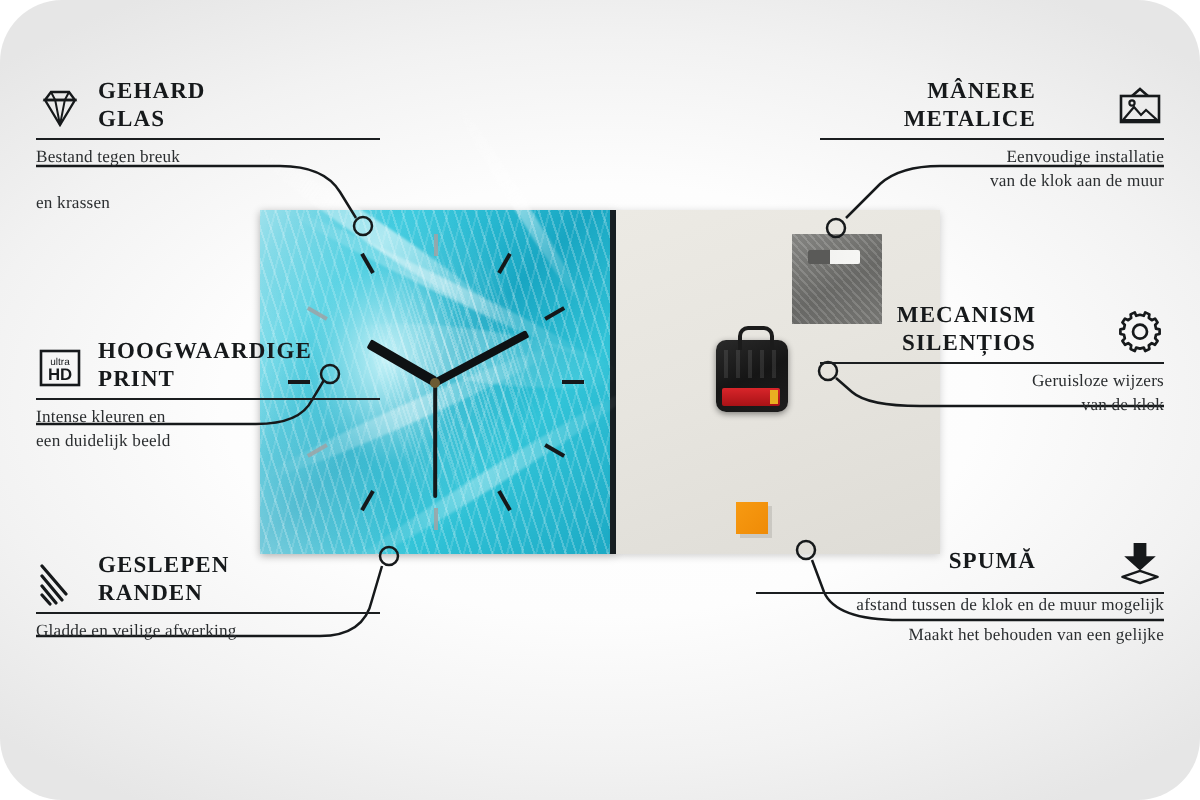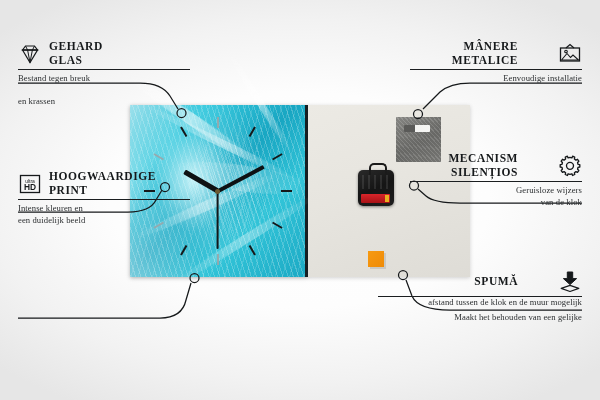--- a/index.html
+++ b/index.html
@@ -6,20 +6,21 @@
   body{
     width:600px;height:400px;overflow:hidden;
     font-family:"Liberation Serif", serif;
     background:#ffffff;
   }
   #stage{
     position:relative;width:600px;height:400px;
     background:
       radial-gradient(ellipse 70% 60% at 50% 50%, #ffffff 0%, #fdfdfd 45%, #f2f2f2 75%, #e6e6e6 100%);
     overflow:hidden;
+    border-radius:31px;
   }
 
   
   .product{position:absolute;left:130px;top:105px;width:340px;height:172px;}
 
   .panel-front{
     position:absolute;left:0;top:0;width:175px;height:172px;
     background:
       linear-gradient(118deg, rgba(255,255,255,.55) 0%, rgba(255,255,255,0) 26%),
       linear-gradient(62deg, rgba(255,255,255,.42) 0%, rgba(255,255,255,0) 30%),
@@ -222,36 +223,50 @@
       <div>
         <div class="co-title">HOOGWAARDIGE</div>
         <div class="co-title">PRINT</div>
       </div>
     </div>
     <div class="co-rule"></div>
     <div class="co-sub">Intense kleuren en</div>
     <div class="co-sub" style="padding-top:0">een duidelijk beeld</div>
   </div>
 
+  <div class="callout" style="left:18px;top:277px;width:172px;">
+    <div class="co-head">
+      <svg class="co-icon" viewBox="0 0 24 24">
+        <path d="M3 4 L15 18 M3 9 L13 21 M3 14 L10 22.5 M3 18.5 L7 23" fill="none" stroke="#16191b" stroke-width="1.6" stroke-linecap="round"></path>
+      </svg>
+      <div>
+        <div class="co-title">GESLEPEN</div>
+        <div class="co-title">RANDEN</div>
+      </div>
+    </div>
+    <div class="co-rule"></div>
+    <div class="co-sub">Gladde en veilige afwerking</div>
+  </div>
 
   <div class="callout right" style="left:410px;top:40px;width:172px;">
     <div class="co-head">
       <div>
         <div class="co-title">MÂNERE</div>
         <div class="co-title">METALICE</div>
       </div>
       <svg class="co-icon" viewBox="0 0 24 24">
         <rect x="2.5" y="6" width="19" height="13" fill="none" stroke="#16191b" stroke-width="1.3"></rect>
         <path d="M8 6 L12 2.5 L16 6" fill="none" stroke="#16191b" stroke-width="1.3"></path>
         <path d="M3.5 18 L9 11.5 L12.5 15.5 L15 13 L20.5 18 Z" fill="none" stroke="#16191b" stroke-width="1.1"></path>
         <circle cx="8" cy="9.5" r="1.3" fill="none" stroke="#16191b" stroke-width="1.1"></circle>
       </svg>
     </div>
     <div class="co-rule"></div>
     <div class="co-sub">Eenvoudige installatie</div>
+    <div class="co-sub" style="padding-top:0">van de klok aan de muur</div>
   </div>
 
   <div class="callout right" style="left:410px;top:152px;width:172px;">
     <div class="co-head">
       <div>
         <div class="co-title">MECANISM</div>
         <div class="co-title">SILENȚIOS</div>
       </div>
       <svg class="co-icon" viewBox="0 0 24 24">
         <path d="M12 3.4 L13.9 3.9 L14.6 2.2 L16.7 3.2 L16.4 5 L17.9 6.1 L19.5 5.3 L20.8 7.2 L19.6 8.5 L20 10.3 L21.8 10.7 L21.8 13 L20 13.4 L19.6 15.2 L20.8 16.5 L19.5 18.4 L17.9 17.6 L16.4 18.7 L16.7 20.5 L14.6 21.5 L13.9 19.8 L12 20.3 L10.1 19.8 L9.4 21.5 L7.3 20.5 L7.6 18.7 L6.1 17.6 L4.5 18.4 L3.2 16.5 L4.4 15.2 L4 13.4 L2.2 13 L2.2 10.7 L4 10.3 L4.4 8.5 L3.2 7.2 L4.5 5.3 L6.1 6.1 L7.6 5 L7.3 3.2 L9.4 2.2 L10.1 3.9 Z" fill="none" stroke="#16191b" stroke-width="1.35" stroke-linejoin="round"></path>

